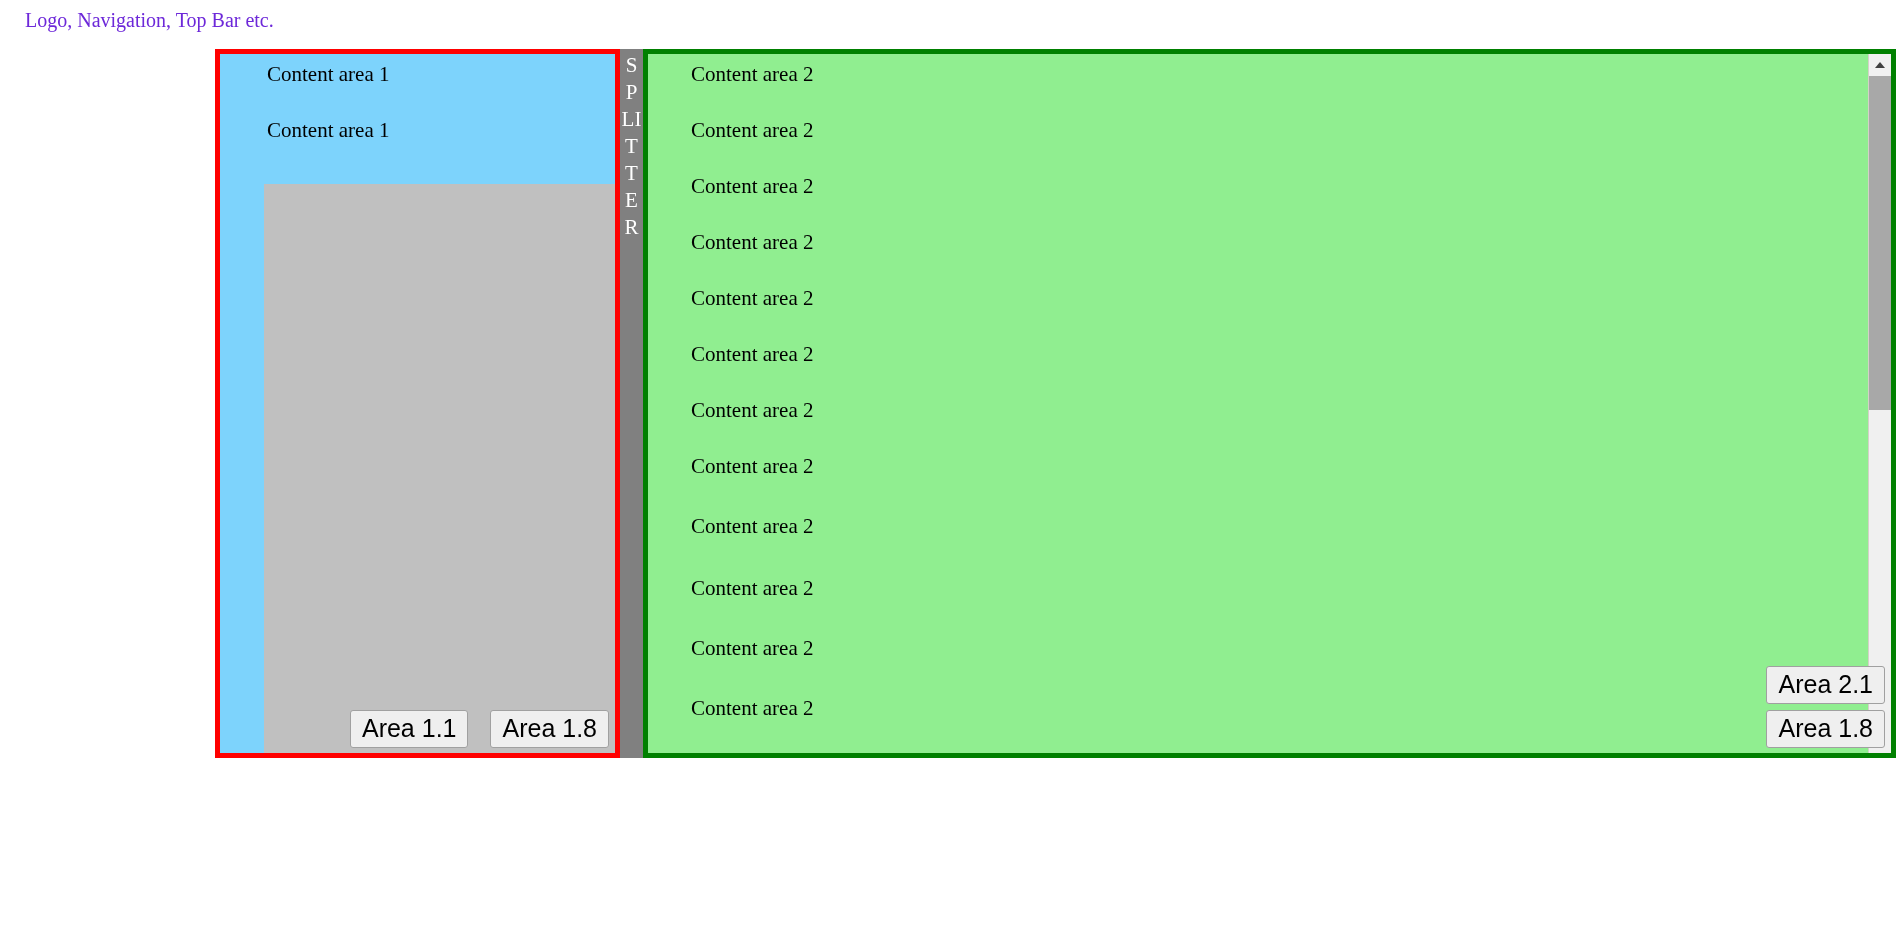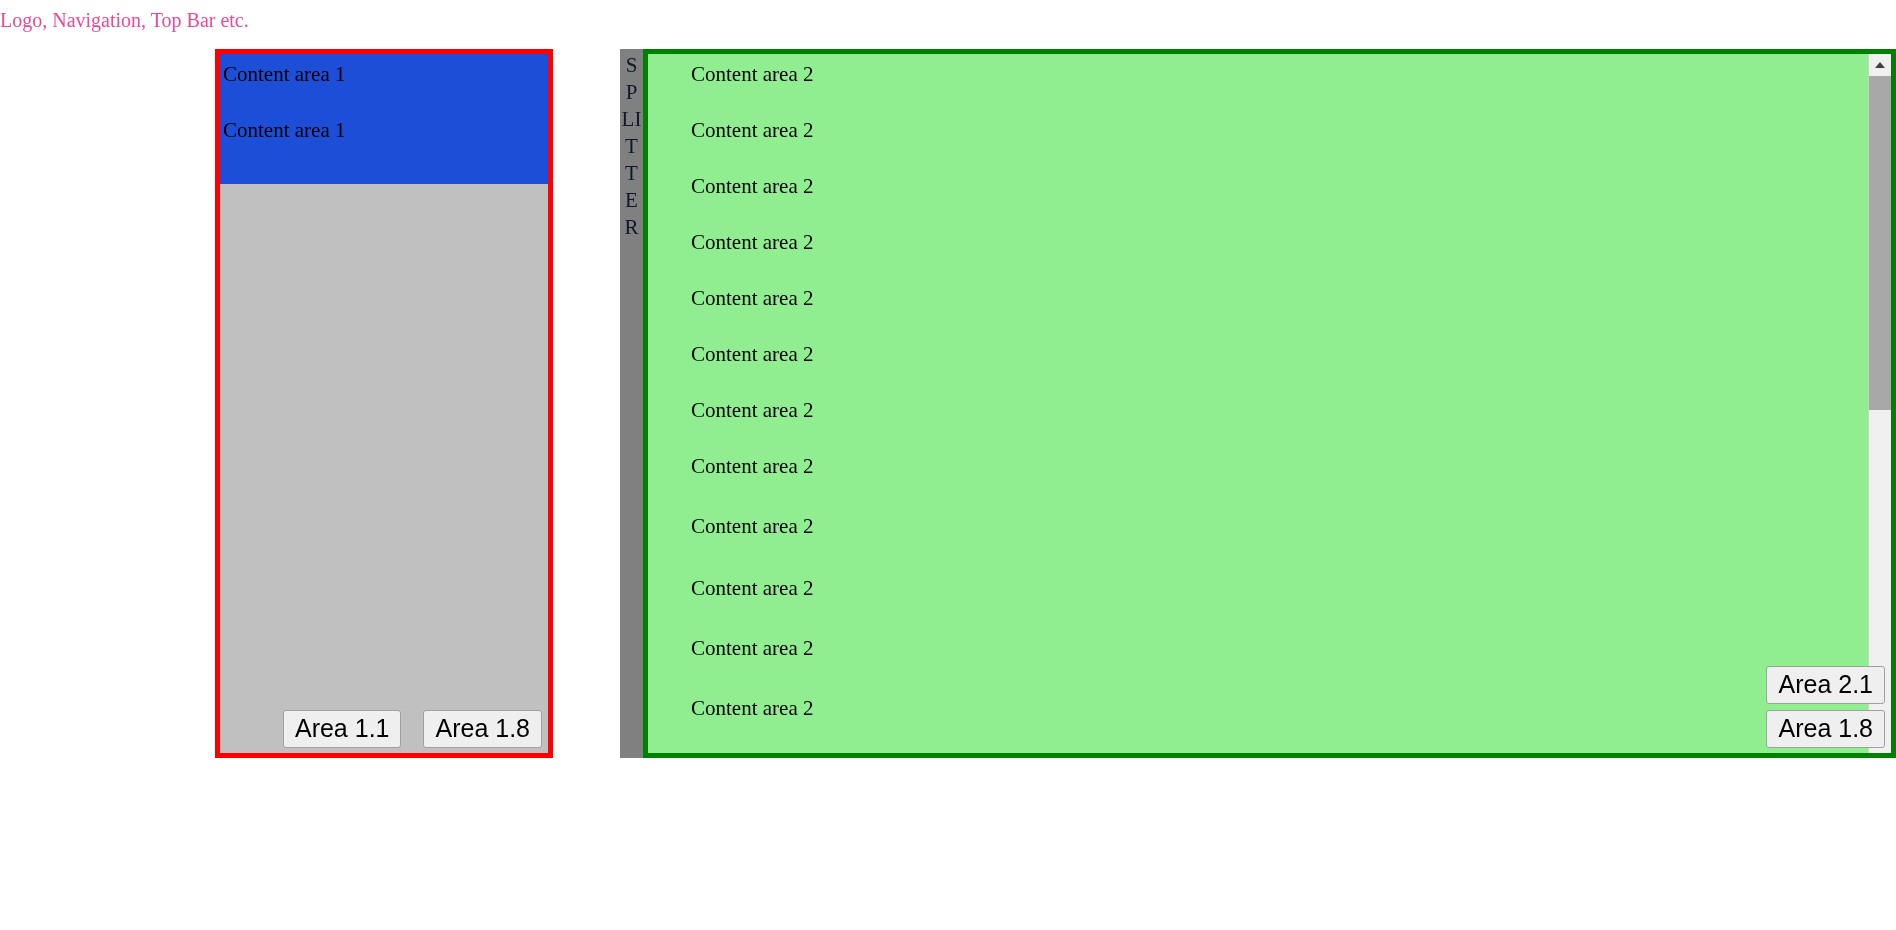--- a/index.html
+++ b/index.html
@@ -11,51 +11,52 @@
     width: 1896px;
     height: 930px;
     overflow: hidden;
     font-family: "Liberation Serif", "DejaVu Serif", serif;
     color: #000000;
   }
 
   
   #topbar {
     position: absolute;
-    left: 0;
+    left: 25px;
     top: 6px;
     width: 1200px;
     height: 30px;
     font-family: "Liberation Serif", "DejaVu Serif", serif;
     font-size: 20px;
     line-height: 28px;
-    color: #ec4899;
+    color: #6d28d9;
     white-space: nowrap;
   }
 
   
   #split-container {
     position: absolute;
     left: 215px;
     top: 49px;
     width: 1681px;
     height: 709px;
   }
 
   
   #pane-left {
     position: absolute;
     left: 0px;
     top: 0px;
-    width: 338px;
+    width: 405px;
     height: 709px;
     border: 5px solid #ff0000;
     box-sizing: border-box;
-    background: #1d4ed8;
-    overflow: hidden;
+    background: #7dd3fc;
+    overflow: hidden;
+    padding-left: 44px;
   }
   #pane-left-inner {
     position: relative;
     width: 100%;
     height: 100%;
   }
   .left-line {
     position: absolute;
     left: 3px;
     font-size: 21px;
@@ -97,21 +98,21 @@
   }
   #splitter-label {
     position: absolute;
     left: 0;
     top: 3px;
     width: 23px;
     text-align: center;
     font-size: 21px;
     line-height: 27px;
     letter-spacing: 0px;
-    color: #0f172a;
+    color: #ffffff;
     word-break: break-all;
     white-space: normal;
   }
 
   
   #pane-right {
     position: absolute;
     left: 428px;
     top: 0px;
     width: 1253px;

